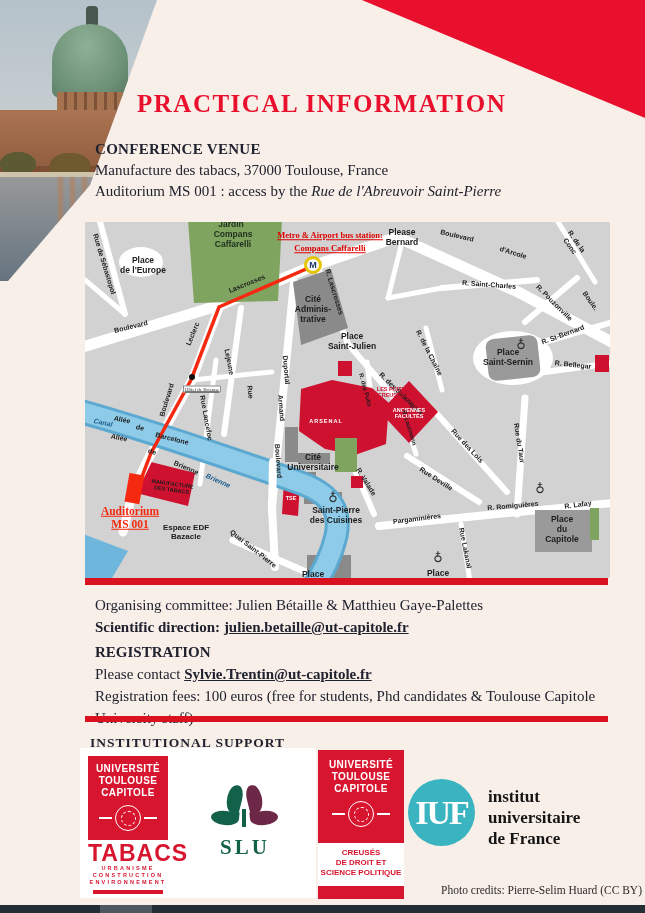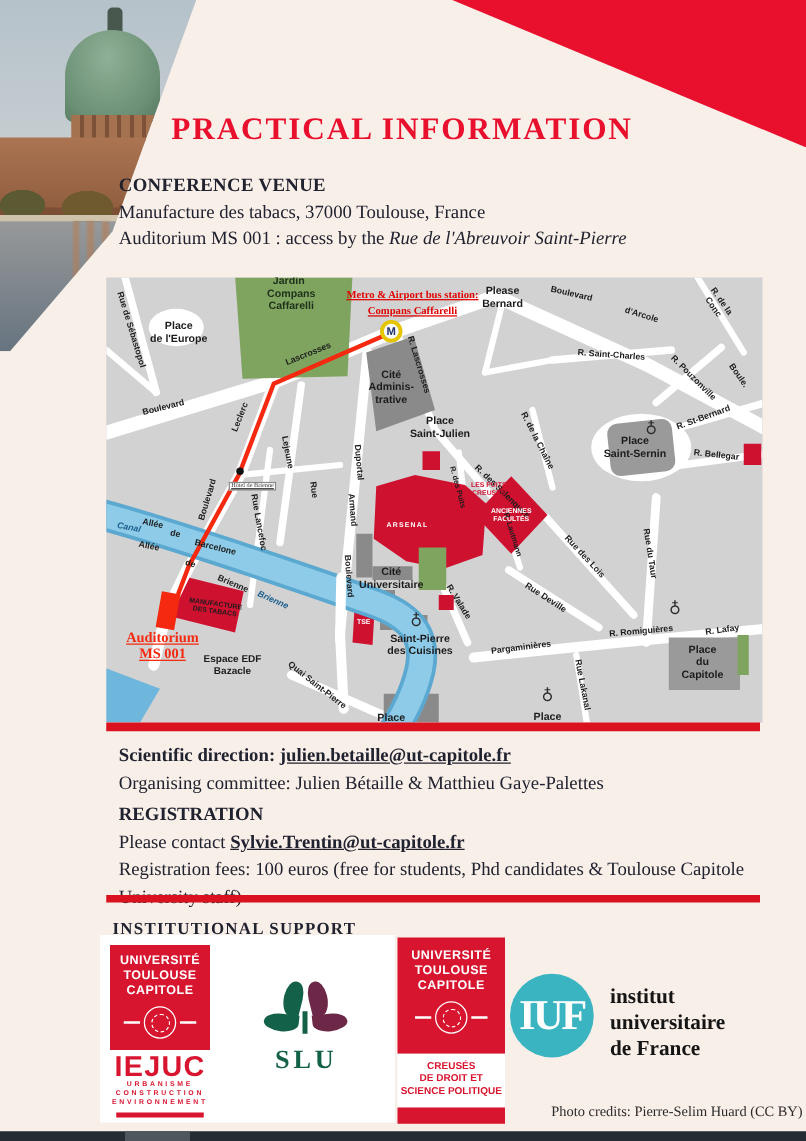--- a/index.html
+++ b/index.html
@@ -282,22 +282,22 @@
       <div class="ml audit" style="left: 45px; top: 296px; text-align: center;">Auditorium
 MS 001</div>
     </div>
   <div class="bdot"></div>
   <div class="metro">M</div>
 </div>
 
 <div class="abs redline r1"></div>
 
 <div class="abs contacts">
+  <div>Organising committee: Julien Bétaille &amp; Matthieu Gaye-Palettes</div>
   <div><span class="bold">Scientific direction: </span><a href="#">julien.betaille@ut-capitole.fr</a></div>
-  <div>Organising committee: Julien Bétaille &amp; Matthieu Gaye-Palettes</div>
   <div class="reg">REGISTRATION</div>
   <div><span>Please contact </span><a href="#">Sylvie.Trentin@ut-capitole.fr</a></div>
   <div>Registration fees: 100 euros (free for students, Phd candidates &amp; Toulouse Capitole</div>
   <div>University staff)</div>
 </div>
 
 <div class="abs redline r2"></div>
 
 <div class="abs support-h">INSTITUTIONAL SUPPORT</div>
 <div class="abs white-panel"></div>
@@ -308,21 +308,21 @@
   <div class="ln">CAPITOLE</div>
   <div class="seal-row">
       <span class="bar"></span>
       <span class="seal">
         <i></i>
       </span>
       <span class="bar"></span>
     </div>
 </div>
 <div class="abs iejuc">
-  <div class="big">IEJUC</div>
+  <div class="big">TABACS</div>
   <div class="sub">URBANISME</div>
   <div class="sub">CONSTRUCTION</div>
   <div class="sub">ENVIRONNEMENT</div>
   <div class="bar"></div>
 </div>
 
 <div class="abs slu">
   <div class="leaf l1"></div>
   <div class="leaf l2"></div>
   <div class="leaf l3"></div>

